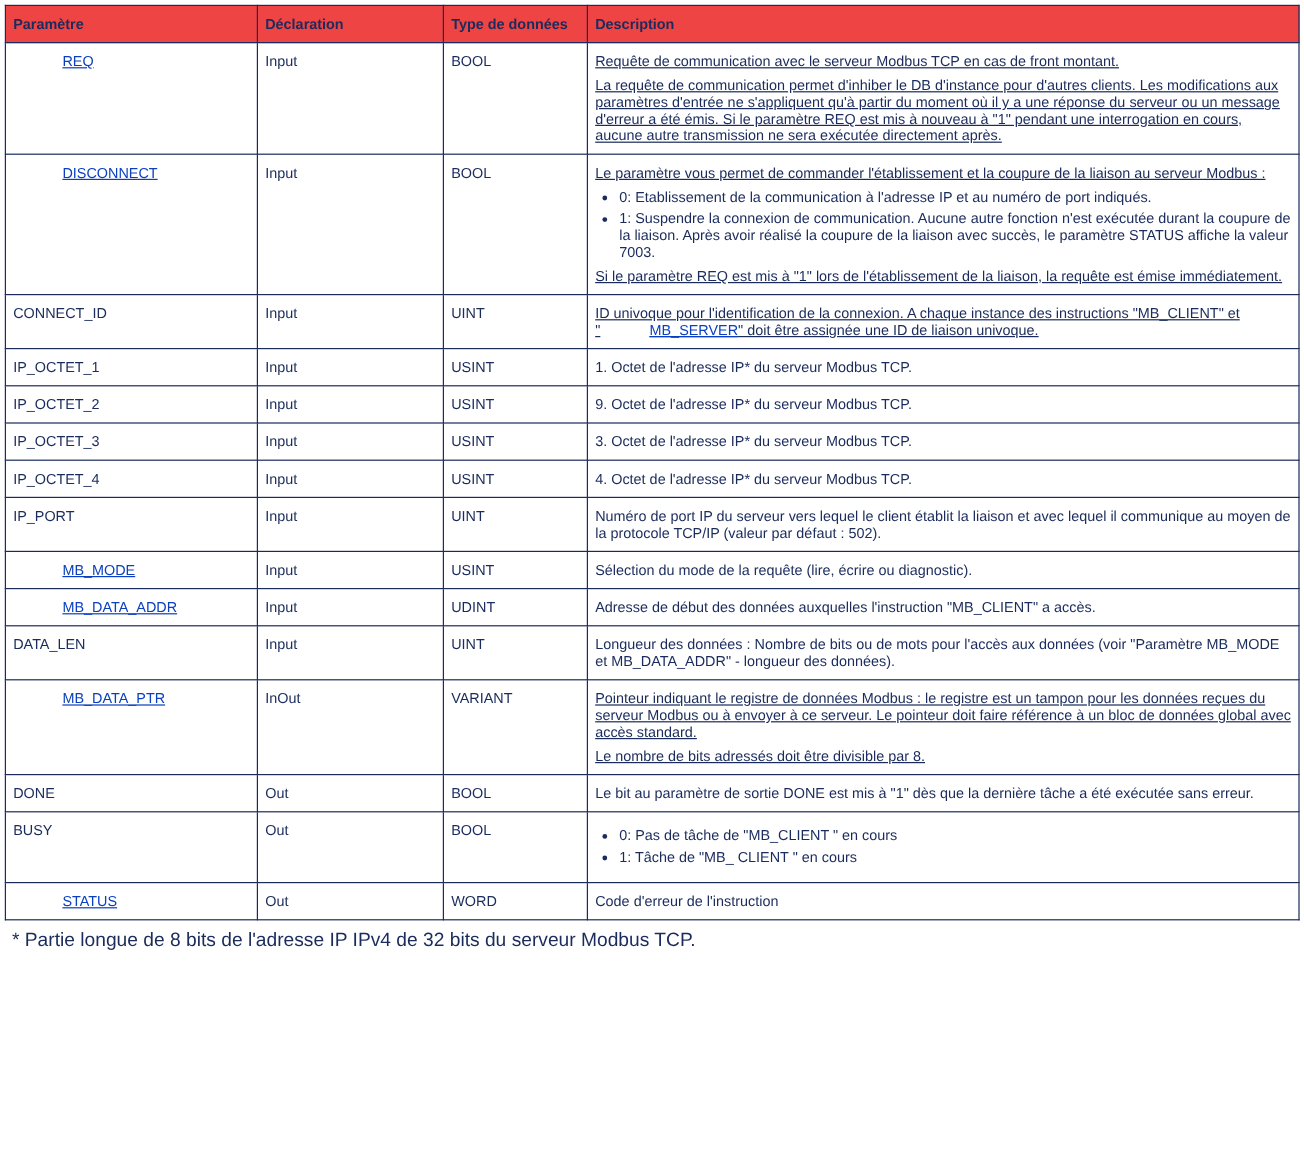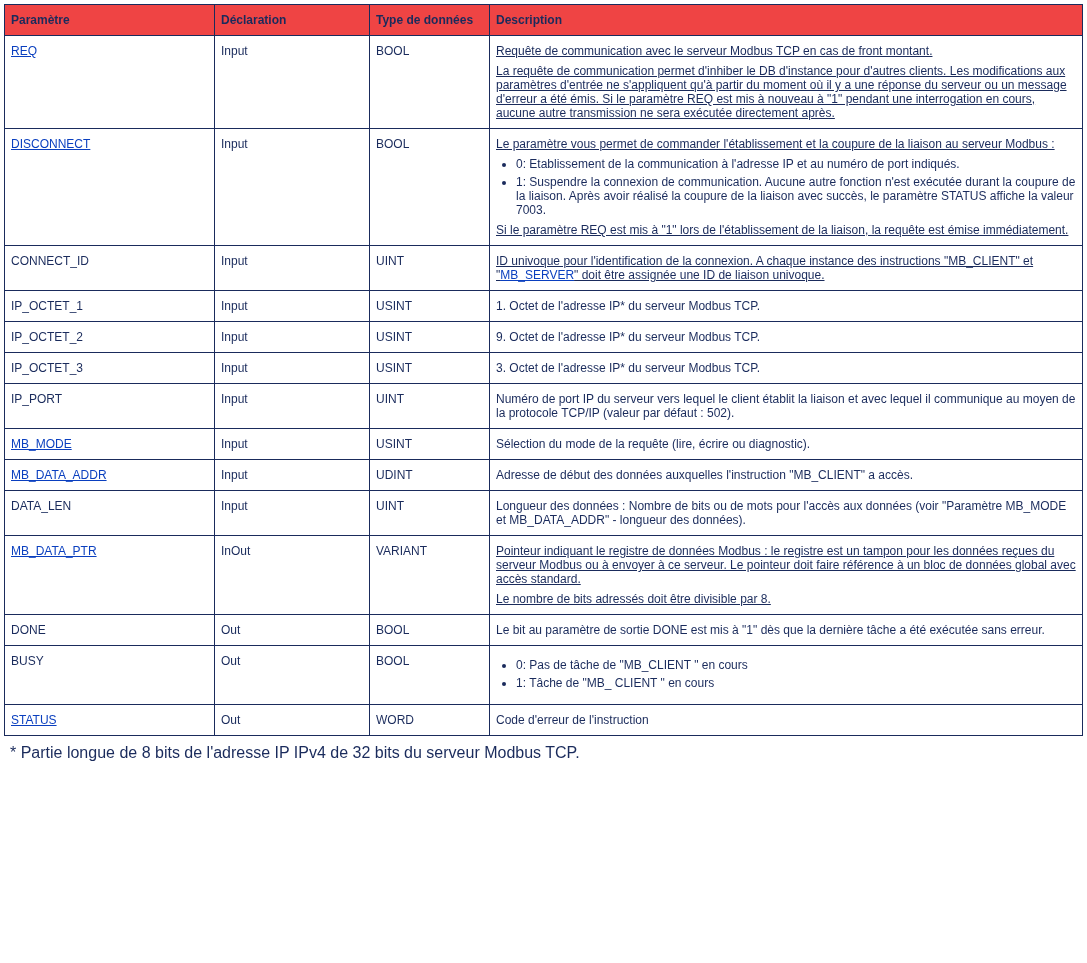--- a/index.html
+++ b/index.html
@@ -26,20 +26,21 @@
     background: #ef4444;
   }
   col.col-param { width: 210px; }
   col.col-decl  { width: 155px; }
   col.col-type  { width: 120px; }
   col.col-desc  { }
   a.link {
     color: #0a3fbf;
     text-decoration: underline;
     cursor: pointer;
+    margin-left: 41px;
   }
   p { margin: 0 0 6px 0; text-decoration: underline; }
   p:last-child { margin-bottom: 0; }
   ul { margin: 4px 0 6px 0; padding-left: 20px; }
   li { margin-bottom: 4px; }
   .footnote {
     padding: 8px 6px;
     font-size: 16px;
     color: #1a2b5c;
   }
@@ -110,20 +111,26 @@
       <td>Input</td>
       <td>USINT</td>
       <td>9. Octet de l'adresse IP* du serveur Modbus TCP.</td>
     </tr>
     <tr>
       <td>IP_OCTET_3</td>
       <td>Input</td>
       <td>USINT</td>
       <td>3. Octet de l'adresse IP* du serveur Modbus TCP.</td>
     </tr>
+    <tr>
+      <td>IP_OCTET_4</td>
+      <td>Input</td>
+      <td>USINT</td>
+      <td>4. Octet de l'adresse IP* du serveur Modbus TCP.</td>
+    </tr>
 
     <tr>
       <td>IP_PORT</td>
       <td>Input</td>
       <td>UINT</td>
       <td>Numéro de port IP du serveur vers lequel le client établit la liaison et avec lequel il communique au moyen de la protocole TCP/IP (valeur par défaut : 502).</td>
     </tr>
 
     <tr>
       <td><a class="link">MB_MODE</a></td>

